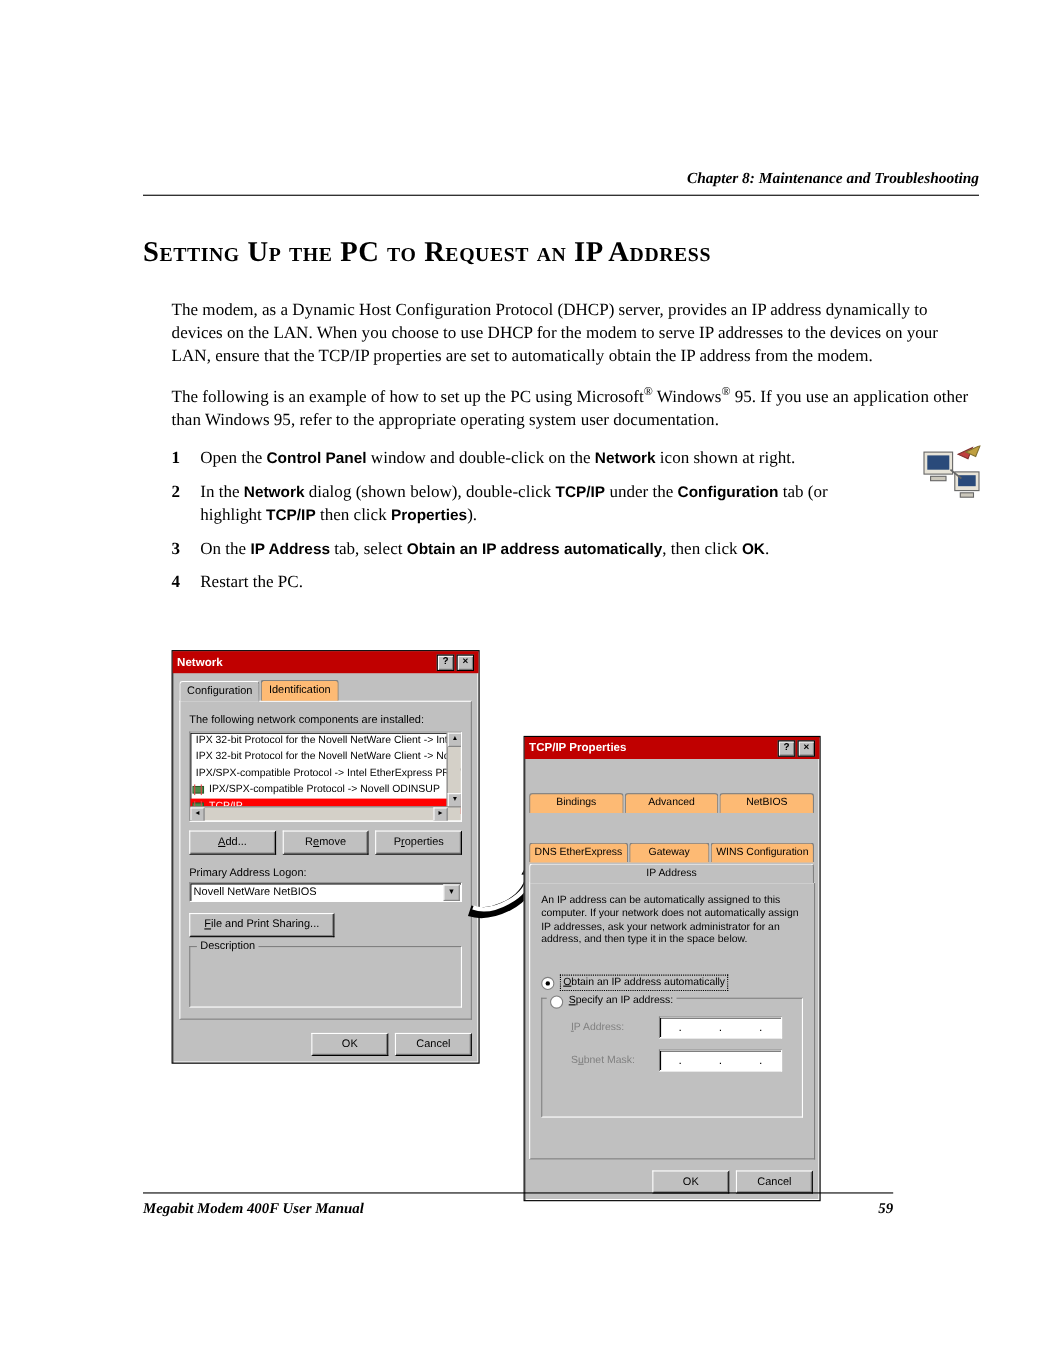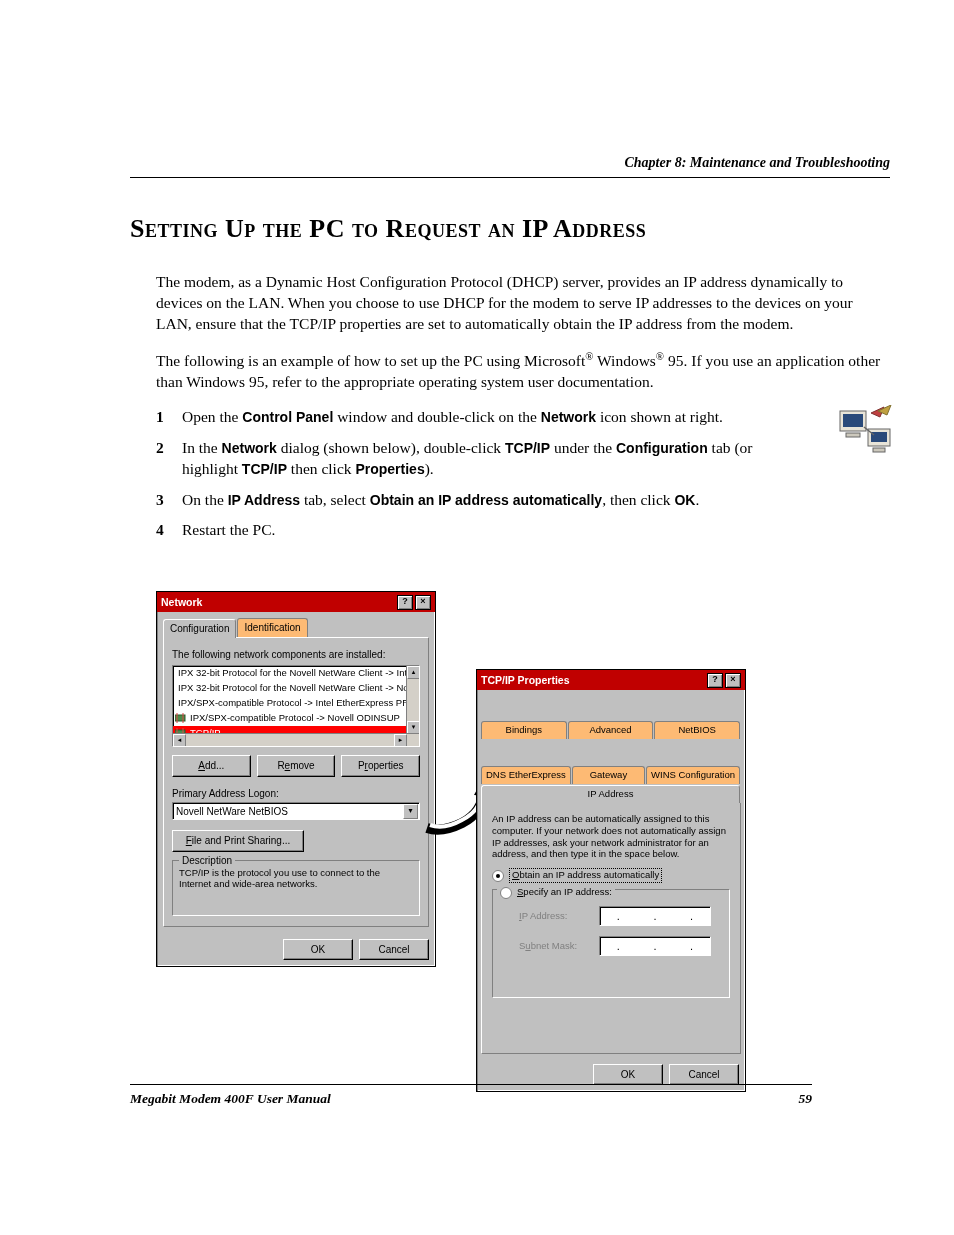--- a/index.html
+++ b/index.html
@@ -375,21 +375,20 @@
             <div class="w95-btn">R<span class="u">e</span>move</div>
             <div class="w95-btn">P<span class="u">r</span>operties</div>
           </div>
           <div class="field-label">Primary Address Logon:</div>
           <div class="dropdown">Novell NetWare NetBIOS</div>
           <div style="margin-top:10px">
             <div class="w95-btn" style="width:130px"><span class="u">F</span>ile and Print Sharing...</div>
           </div>
           <div class="fieldset" style="height:42px;">
             <span class="legend">Description</span>
-            <div style="font-size:9.5px; line-height:1.2;">TCP/IP is the protocol you use to connect to the Internet and wide-area networks.</div>
           </div>
         </div>
         <div class="ok-cancel">
           <div class="w95-btn">OK</div>
           <div class="w95-btn">Cancel</div>
         </div>
       </div>
 
       <svg class="arrow-svg" viewBox="0 0 80 70">
         <path d="M 5 55 Q 20 60 40 50 Q 60 40 62 18" fill="none" stroke="#000" stroke-width="10"></path>
@@ -409,21 +408,21 @@
           <div class="tab">Advanced</div>
           <div class="tab">NetBIOS</div>
         </div>
         <div class="tabs-grid" style="padding-top:0">
           <div class="tab">DNS EtherExpress</div>
           <div class="tab">Gateway</div>
           <div class="tab">WINS Configuration</div>
           <div class="tab active">IP Address</div>
         </div>
         <div class="tcpip-panel">
-          <div style="line-height:1.25; margin-bottom:8px;">An IP address can be automatically assigned to this computer. If your network does not automatically assign IP addresses, ask your network administrator for an address, and then type it in the space below.</div>
+          <div style="line-height:1.25; margin-bottom:26px;">An IP address can be automatically assigned to this computer. If your network does not automatically assign IP addresses, ask your network administrator for an address, and then type it in the space below.</div>
           <div class="radio-row">
             <span class="radio-dot checked"></span>
             <span class="dotted"><span class="u">O</span>btain an IP address automatically</span>
           </div>
           <div class="fieldset" style="height:95px; margin-top:6px;">
             <div class="radio-row" style="position:absolute; top:-8px; left:4px; background:#c0c0c0; padding:0 3px;">
               <span class="radio-dot"></span>
               <span><span class="u">S</span>pecify an IP address:</span>
             </div>
             <div class="ip-field-row">

